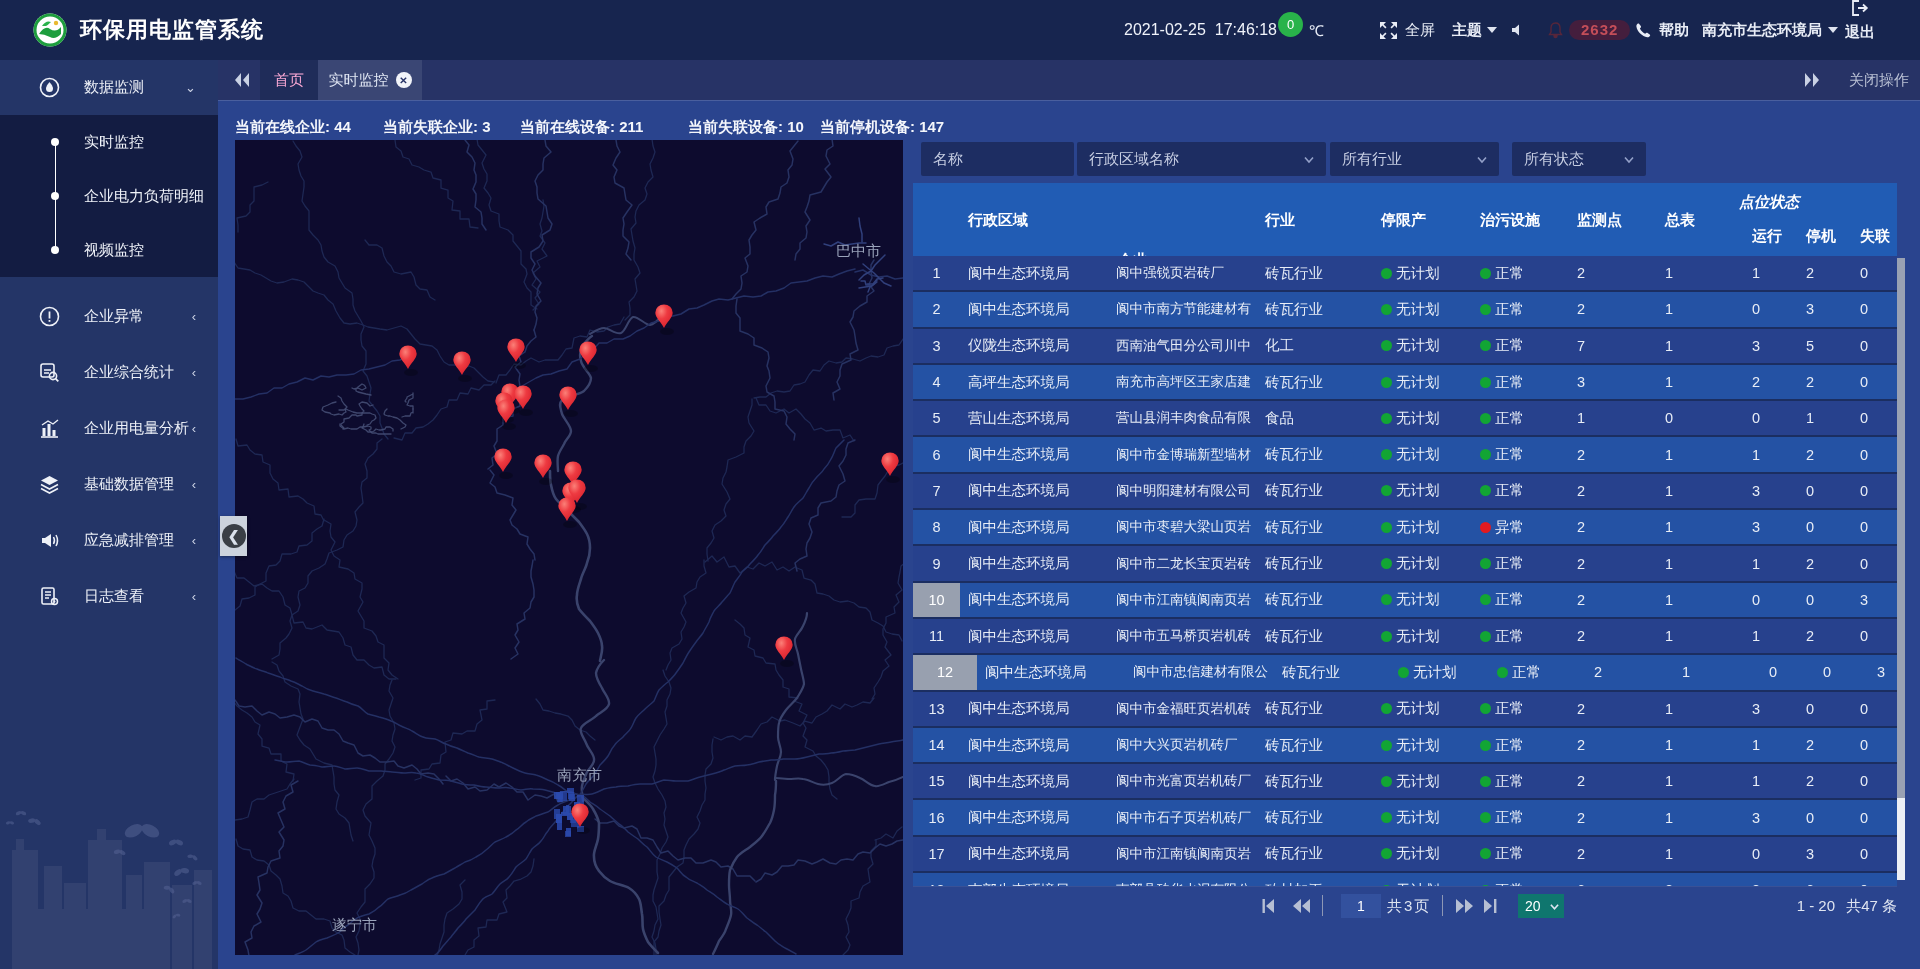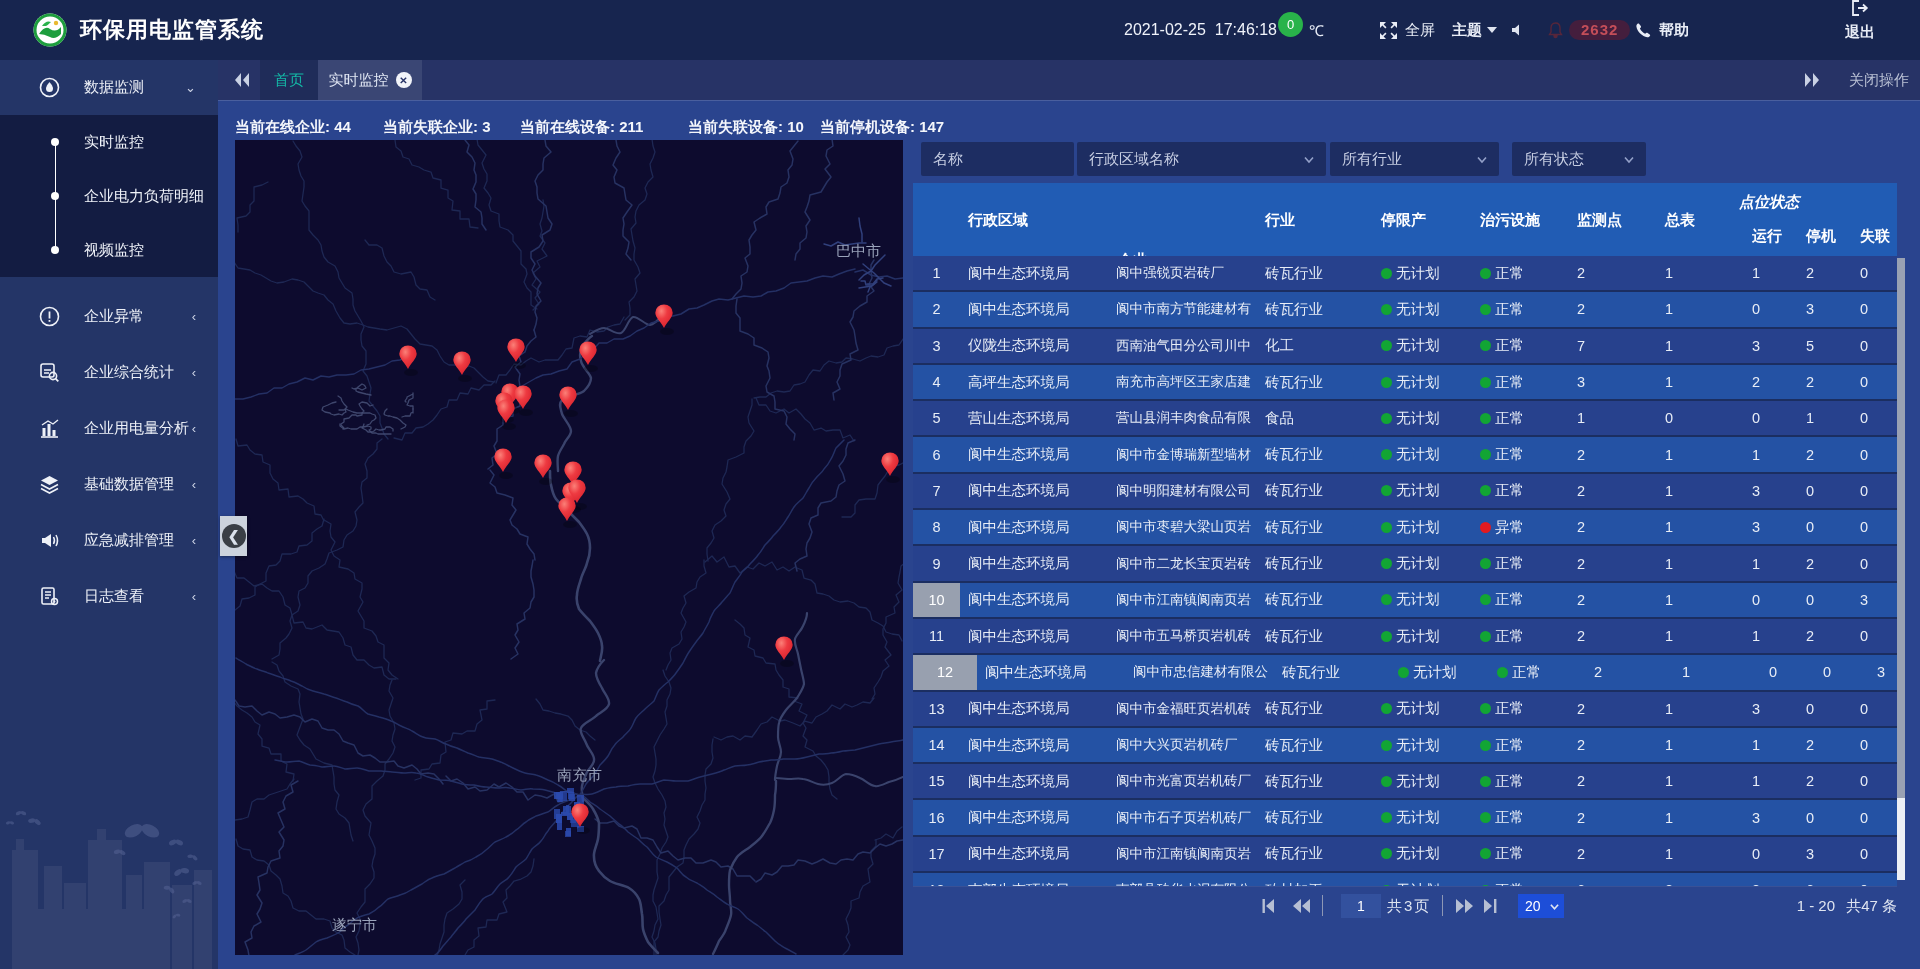--- a/index.html
+++ b/index.html
@@ -38,21 +38,21 @@
   #subline { position:absolute; left:54.5px; top:27px; bottom:27px; width:1.5px; background:#ffffff; }
   #watermark { position:absolute; left:0; bottom:0; width:218px; height:170px; opacity:.9; }
 
   
   #collapse-handle { position:absolute; left:220px; top:516px; width:27px; height:40px; background:#ccd3dd; z-index:25; display:flex; align-items:center; justify-content:center; box-shadow:0 1px 3px rgba(0,0,0,.4); cursor:pointer; }
   #collapse-handle .hcirc { width:24px; height:24px; border-radius:50%; background:#3a3f46; color:#dbe2ec; display:flex; align-items:center; justify-content:center; font-size:14px; font-weight:bold; }
 
   
   #tabbar { position:absolute; left:218px; top:60px; width:1702px; height:41px; background:#273366; z-index:15; border-bottom:1px solid #4a5f9e; }
   #tab-left-arrows { position:absolute; left:14px; top:0; height:40px; display:flex; align-items:center; color:#c9d1e4; }
-  .tab { position:absolute; top:0; height:40px; display:flex; align-items:center; justify-content:center; font-size:15px; color:#14b8a6; cursor:pointer; }
+  .tab { position:absolute; top:0; height:40px; display:flex; align-items:center; justify-content:center; font-size:15px; color:#f9a8d4; cursor:pointer; }
   #tab-home { left:42px; width:58px; background:#1f2c59; }
   #tab-active { left:100px; width:104px; background:#3a4674; color:#dfe5f2; gap:7px; }
   #tab-close { width:16px; height:16px; border-radius:50%; background:#f2f4f9; color:#273366; font-size:10px; font-weight:bold; display:flex; align-items:center; justify-content:center; }
   #tab-right { position:absolute; right:11px; top:0; height:40px; display:flex; align-items:center; gap:27px; color:#b9c0d4; font-size:15px; }
 
   
   #content { position:absolute; left:218px; top:101px; width:1702px; height:868px; background:#2a448e; }
 
   
   .stat { position:absolute; top:17px; height:20px; color:#f4f6fb; font-size:15px; font-weight:bold; }
@@ -90,21 +90,21 @@
   
   #vscroll { position:absolute; left:1679px; top:157px; width:8px; height:622px; background:#edf0f5; }
   #vthumb { position:absolute; left:0; top:0; width:8px; height:540px; background:#99a1b3; }
 
   
   #pager { position:absolute; left:695px; top:785px; width:984px; height:37px; background:#2a448e; border-top:1px solid rgba(255,255,255,.07); color:#dfe5f1; font-size:15px; }
   .pic { position:absolute; top:11px; height:16px; display:flex; align-items:center; }
   .psep { position:absolute; top:8px; width:1px; height:21px; background:#8d97b5; }
   #pg-input { position:absolute; left:428px; top:7px; width:40px; height:24px; background:#33519e; border:none; color:#fff; text-align:center; font-size:14px; font-family:inherit; }
   #pg-total { position:absolute; left:474px; top:10px; letter-spacing:2px; }
-  #pg-size { position:absolute; left:605px; top:7px; width:46px; height:24px; background:#1d4ed8; color:#fff; display:flex; align-items:center; justify-content:space-between; padding:0 5px 0 7px; font-size:14px; cursor:pointer; }
+  #pg-size { position:absolute; left:605px; top:7px; width:46px; height:24px; background:#0f766e; color:#fff; display:flex; align-items:center; justify-content:space-between; padding:0 5px 0 7px; font-size:14px; cursor:pointer; }
   #pg-range { position:absolute; right:62px; top:10px; }
   #pg-count { position:absolute; right:0px; top:10px; }
 </style>
 </head>
 <body>
 
 <div id="header">
   <svg id="logo" viewBox="0 0 34 34">
     <circle cx="17" cy="17" r="16.5" fill="#ffffff"></circle>
     <circle cx="17" cy="17" r="15" fill="none" stroke="#1e9e3e" stroke-width="3"></circle>
@@ -148,20 +148,24 @@
     <span id="badge">2632</span>
   </div>
 
   <div class="hitem" id="h-help">
     <svg width="17" height="17" viewBox="0 0 17 17">
       <path d="M3.6,1.8 C2.8,2.5 2.2,3.4 2.4,4.5 C2.8,7 4.2,9.6 6.2,11.6 C8.2,13.6 10.7,14.9 13.2,15.3 C14.3,15.5 15.2,14.9 15.9,14.1 C16.3,13.6 16.2,12.9 15.7,12.5 L13.6,10.9 C13.2,10.6 12.6,10.6 12.2,10.9 L11.1,11.8 C9.9,11.2 8.9,10.5 8.1,9.6 C7.2,8.8 6.5,7.8 5.9,6.6 L6.8,5.5 C7.1,5.1 7.1,4.5 6.8,4.1 L5.2,2 C4.8,1.5 4.1,1.4 3.6,1.8 Z" fill="#e9edf6"></path>
     </svg>
     <span style="font-weight:bold;">帮助</span>
   </div>
 
+  <div class="hitem" id="h-org">
+    <span>南充市生态环境局</span>
+    <span class="caret-down"></span>
+  </div>
 
   <div class="hitem" id="h-exit">
     <svg width="18" height="16" viewBox="0 0 18 16">
       <path d="M8,1 L2,1 L2,15 L8,15" fill="none" stroke="#e9edf6" stroke-width="1.8"></path>
       <path d="M7,8 L15,8 M12,4.5 L15.8,8 L12,11.5" fill="none" stroke="#e9edf6" stroke-width="1.8"></path>
     </svg>
     <span style="font-weight:bold;">退出</span>
   </div>
 </div>
 

